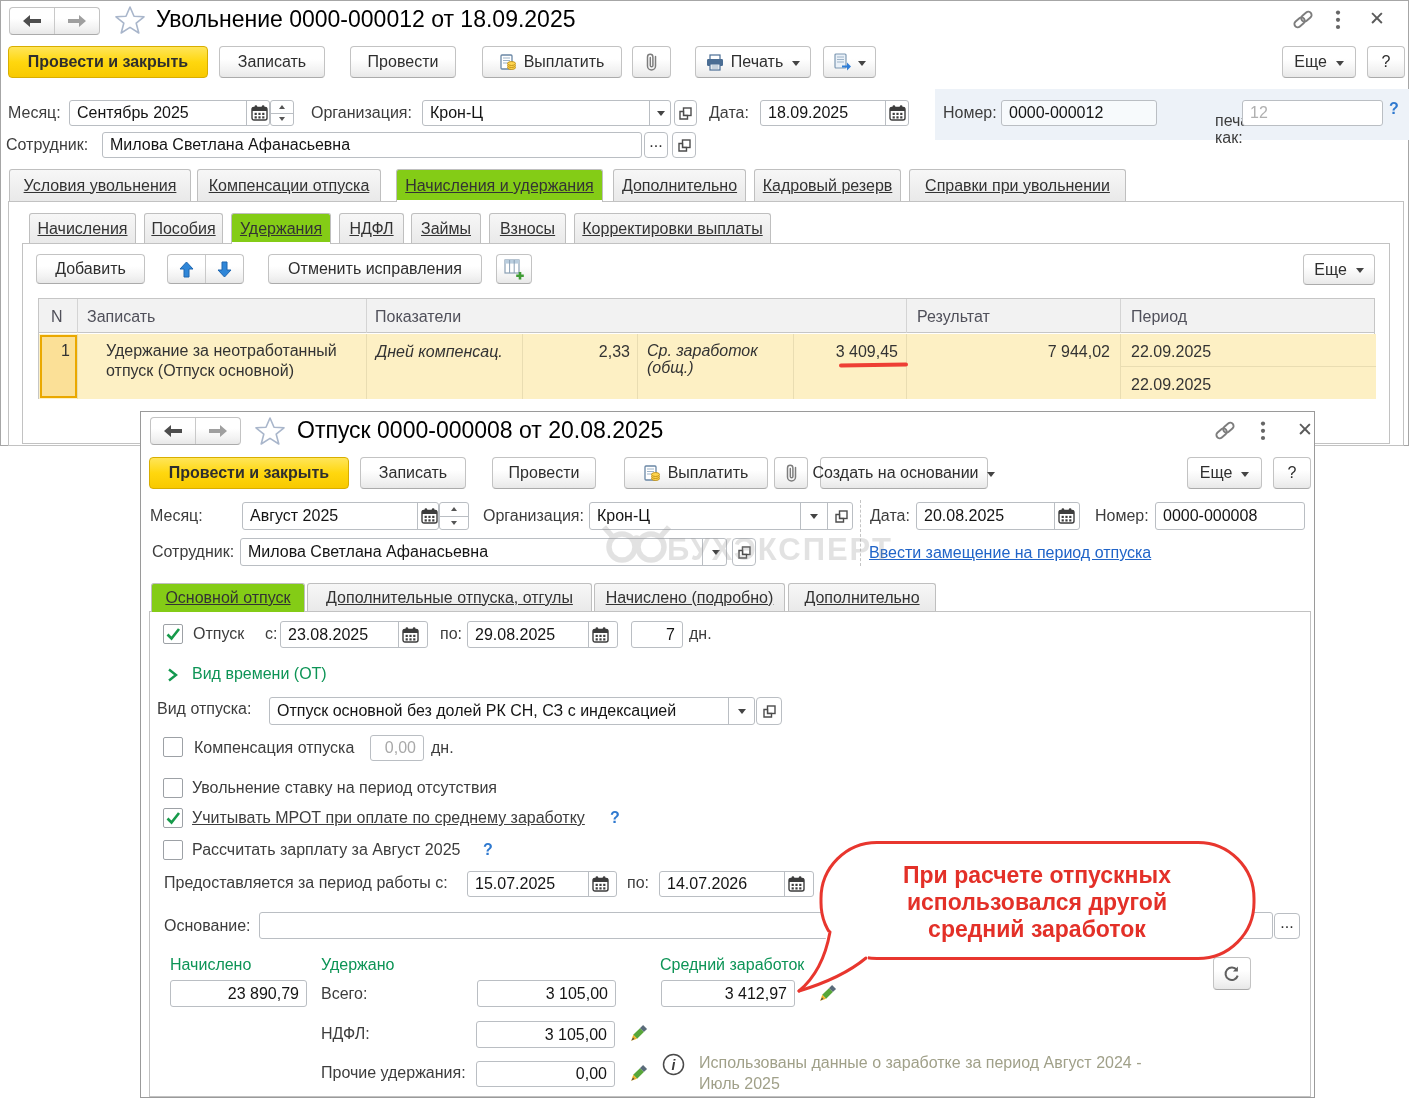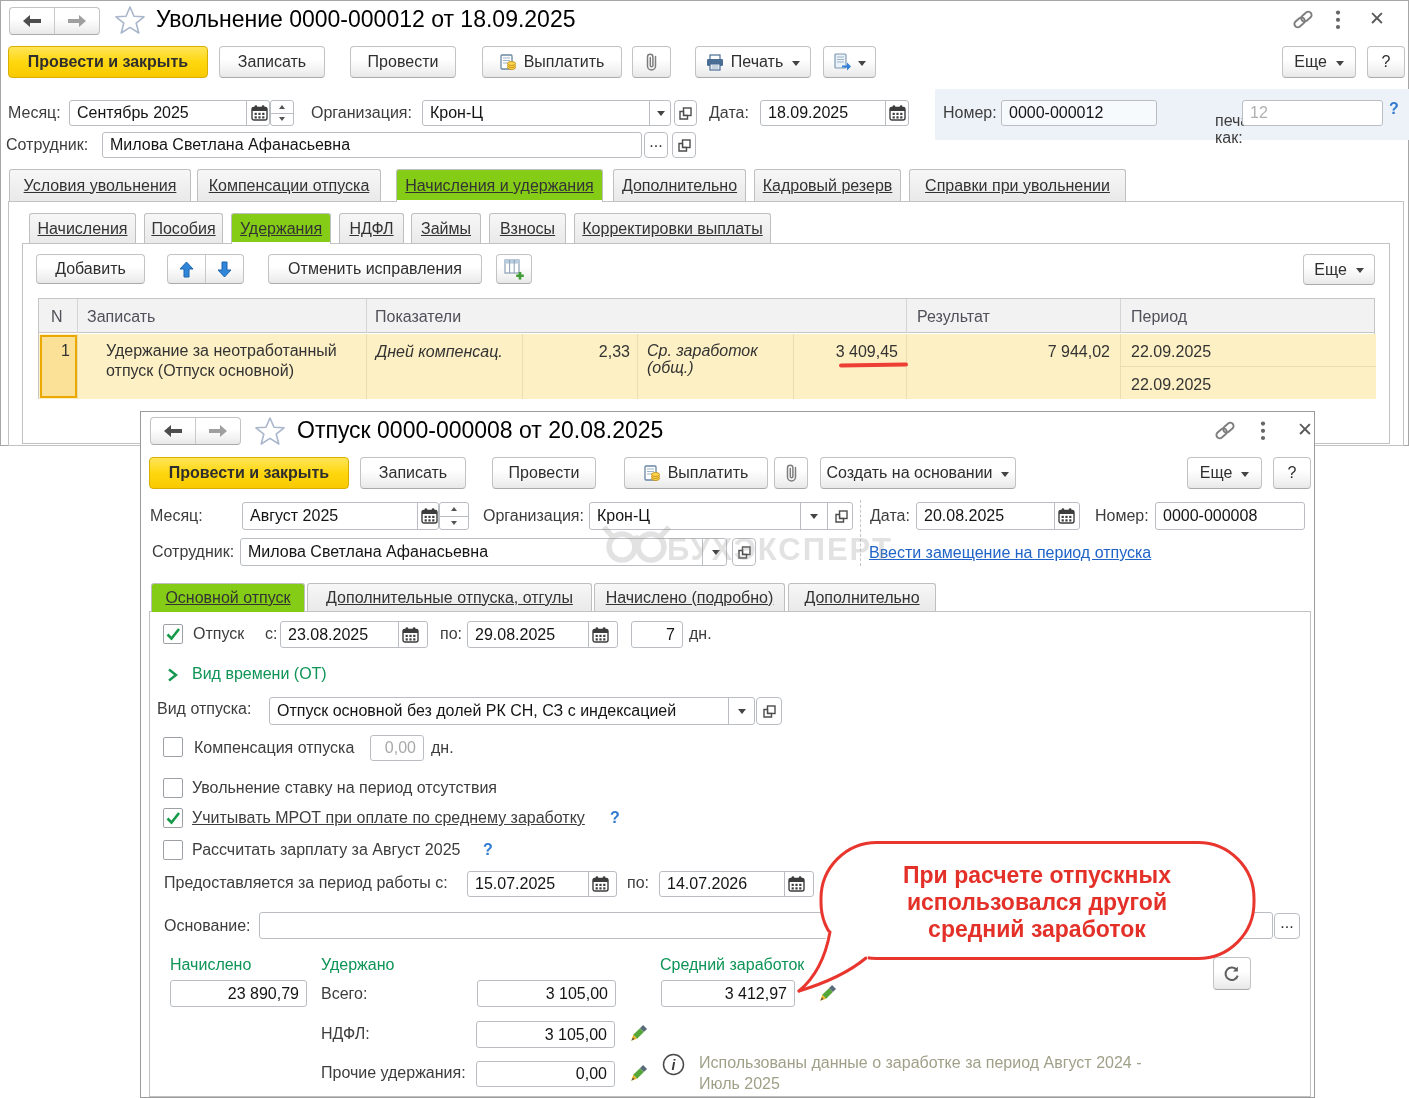--- a/index.html
+++ b/index.html
@@ -300,21 +300,21 @@
           <ellipse cx="11.5" cy="11.5" rx="4" ry="2"></ellipse>
           <ellipse cx="11.5" cy="9.5" rx="4" ry="2"></ellipse>
         </g>
       </svg>
     Выплатить</div>
   <div class="btn" style="left:633px;top:45px;width:34px;height:32px;">
     <svg width="15" height="20" viewBox="0 0 15 20">
         <path d="M11.5 4.5 V14 a4 4 0 0 1 -8 0 V5 a2.7 2.7 0 0 1 5.4 0 v8.5 a1.3 1.3 0 0 1 -2.6 0 V5.5" fill="none" stroke="#7d7d7d" stroke-width="1.5" stroke-linecap="round"></path>
       </svg>
   </div>
-  <div class="btn" style="left:679px;top:45px;width:196px;height:32px;">Создать на основании&nbsp;&nbsp;<span class="care" style="margin-top:2px;"></span></div>
+  <div class="btn" style="left:679px;top:45px;width:168px;height:32px;">Создать на основании&nbsp;&nbsp;<span class="care" style="margin-top:2px;"></span></div>
   <div class="btn" style="left:1046px;top:45px;width:75px;height:32px;">Еще&nbsp;&nbsp;<span class="care" style="margin-top:2px;"></span></div>
   <div class="btn" style="left:1132px;top:45px;width:38px;height:32px;">?</div>
 
   <div class="a" style="left:440px;top:112px;width:330px;height:52px;z-index:6;opacity:.28;">
     <svg width="330" height="52" viewBox="0 0 330 52">
       <g stroke="#9a9a9a" stroke-width="5.5" fill="none">
         <circle cx="41" cy="23" r="13"></circle>
         <circle cx="70" cy="23" r="13"></circle>
         <path d="M52 17 Q 55.5 11 59 17"></path>
         <path d="M31 12 L 23 3 M80 12 L 88 3"></path>

